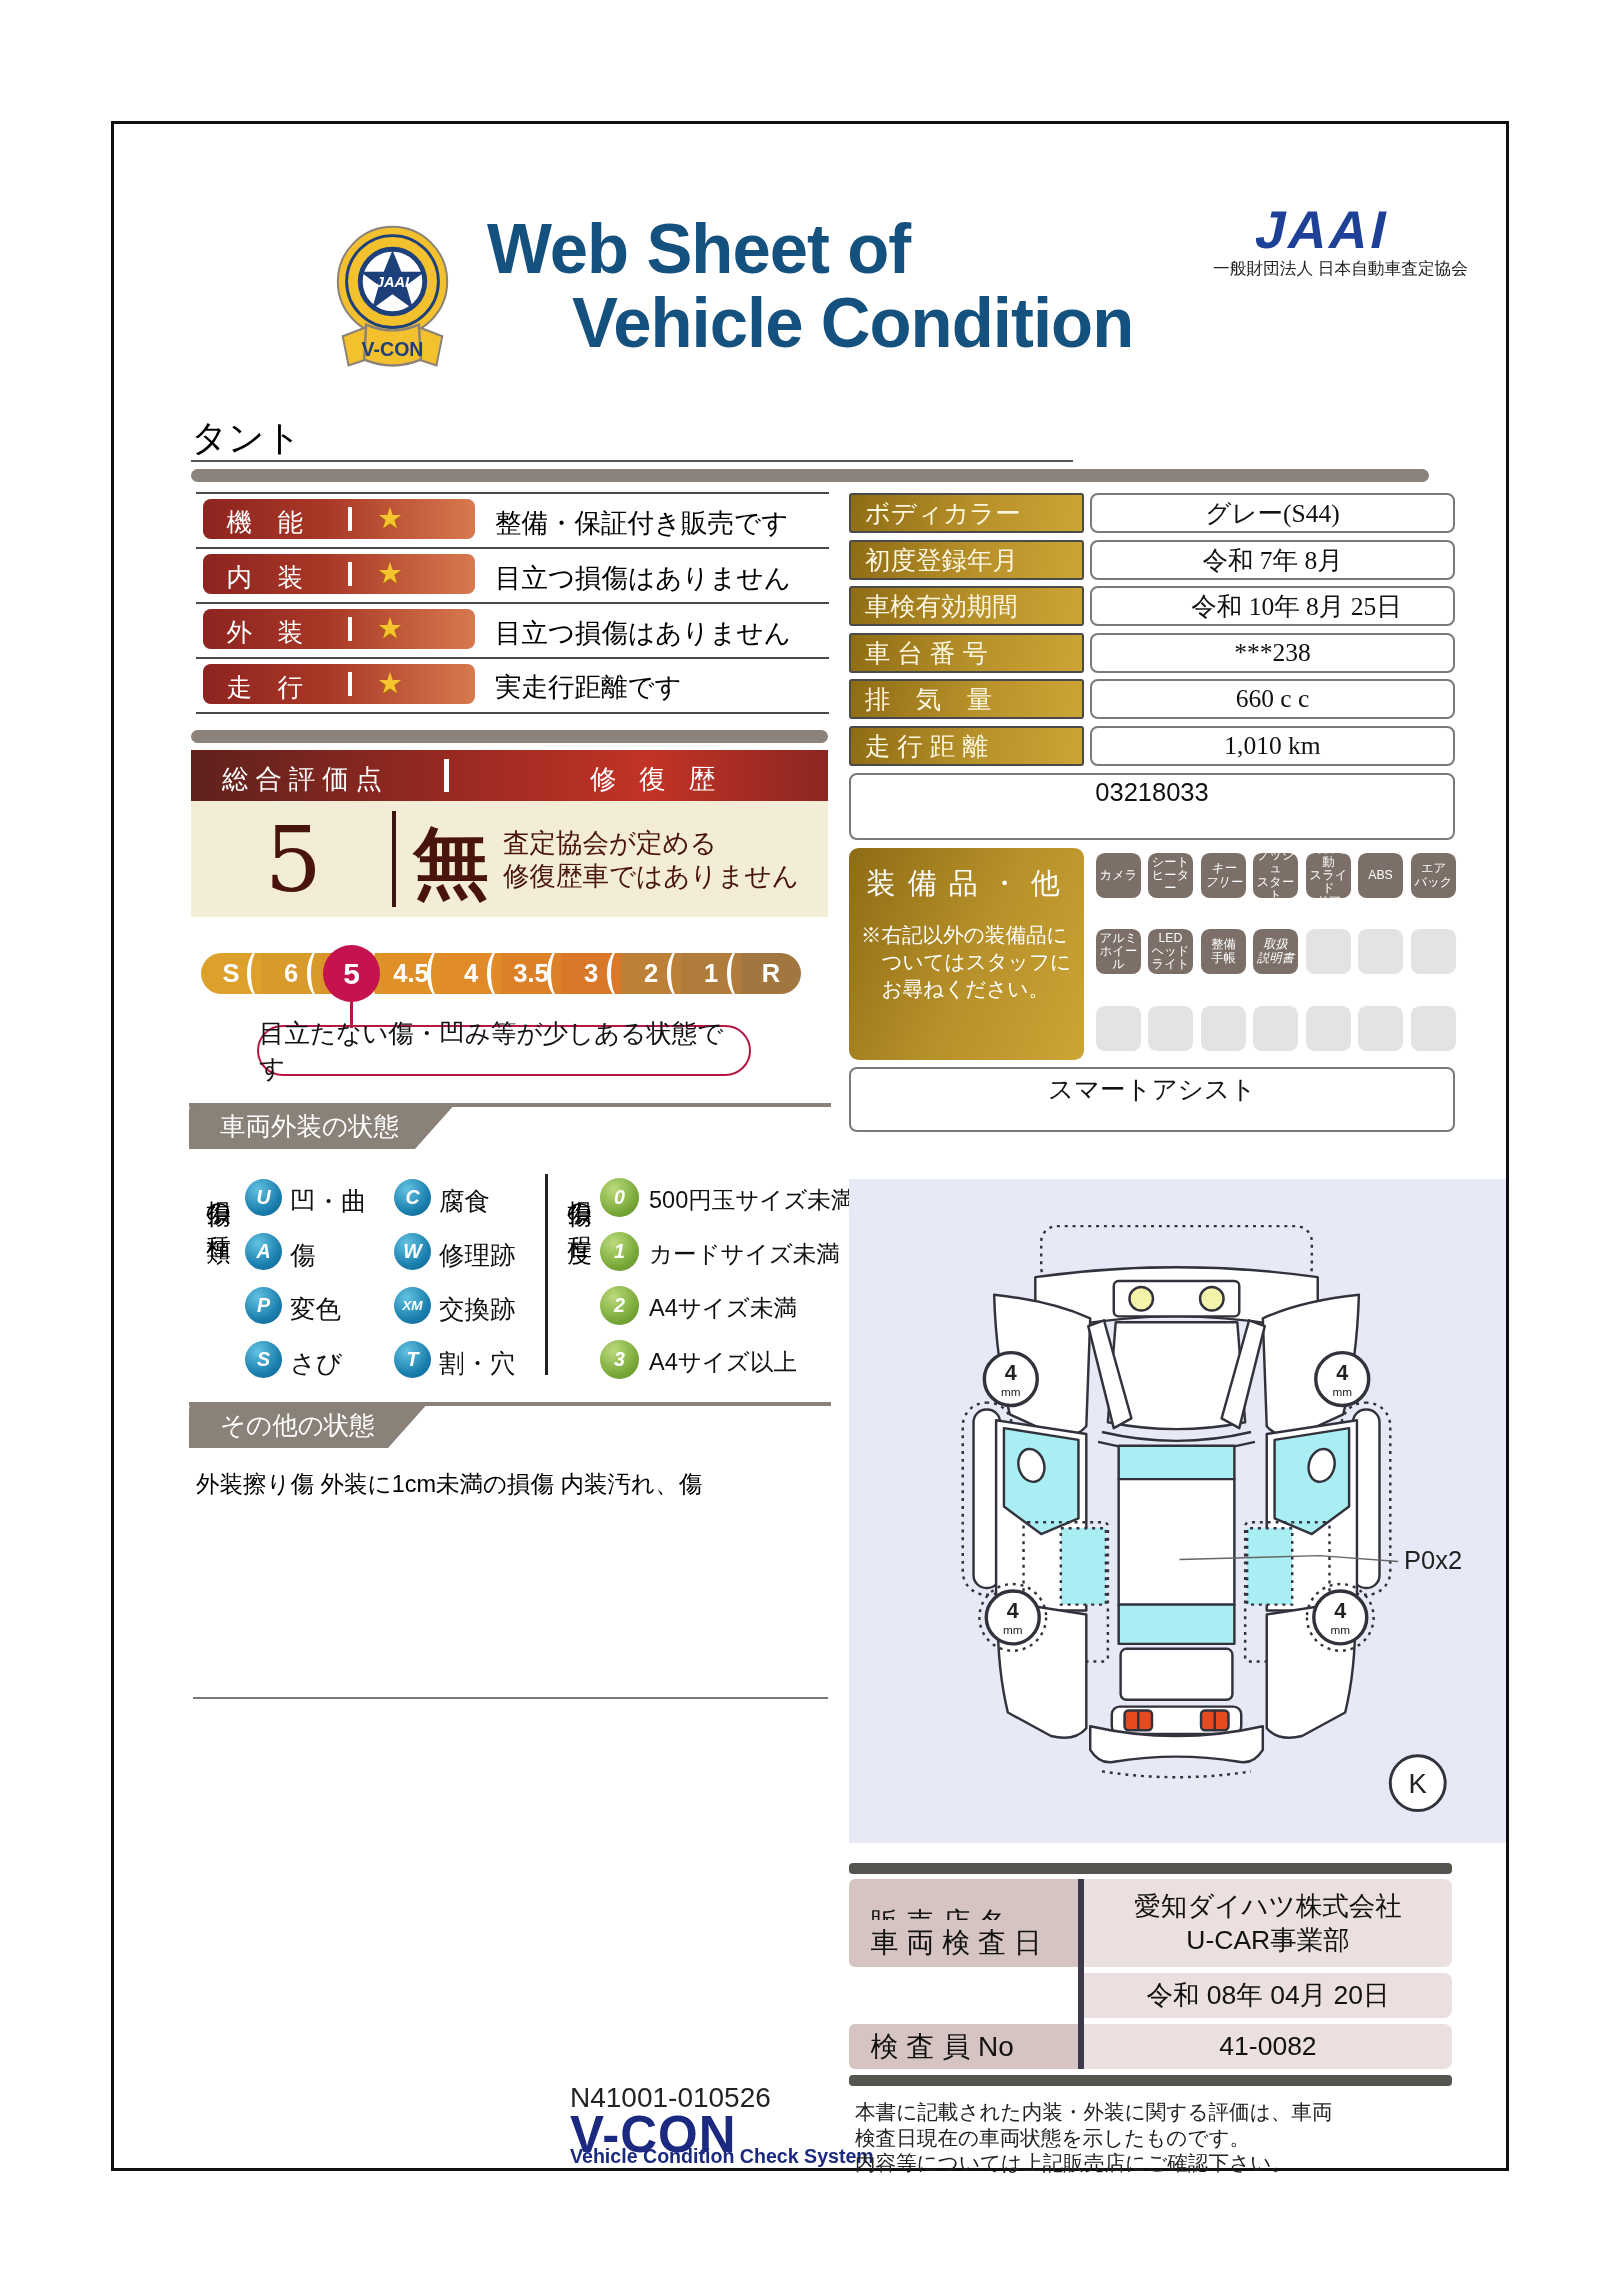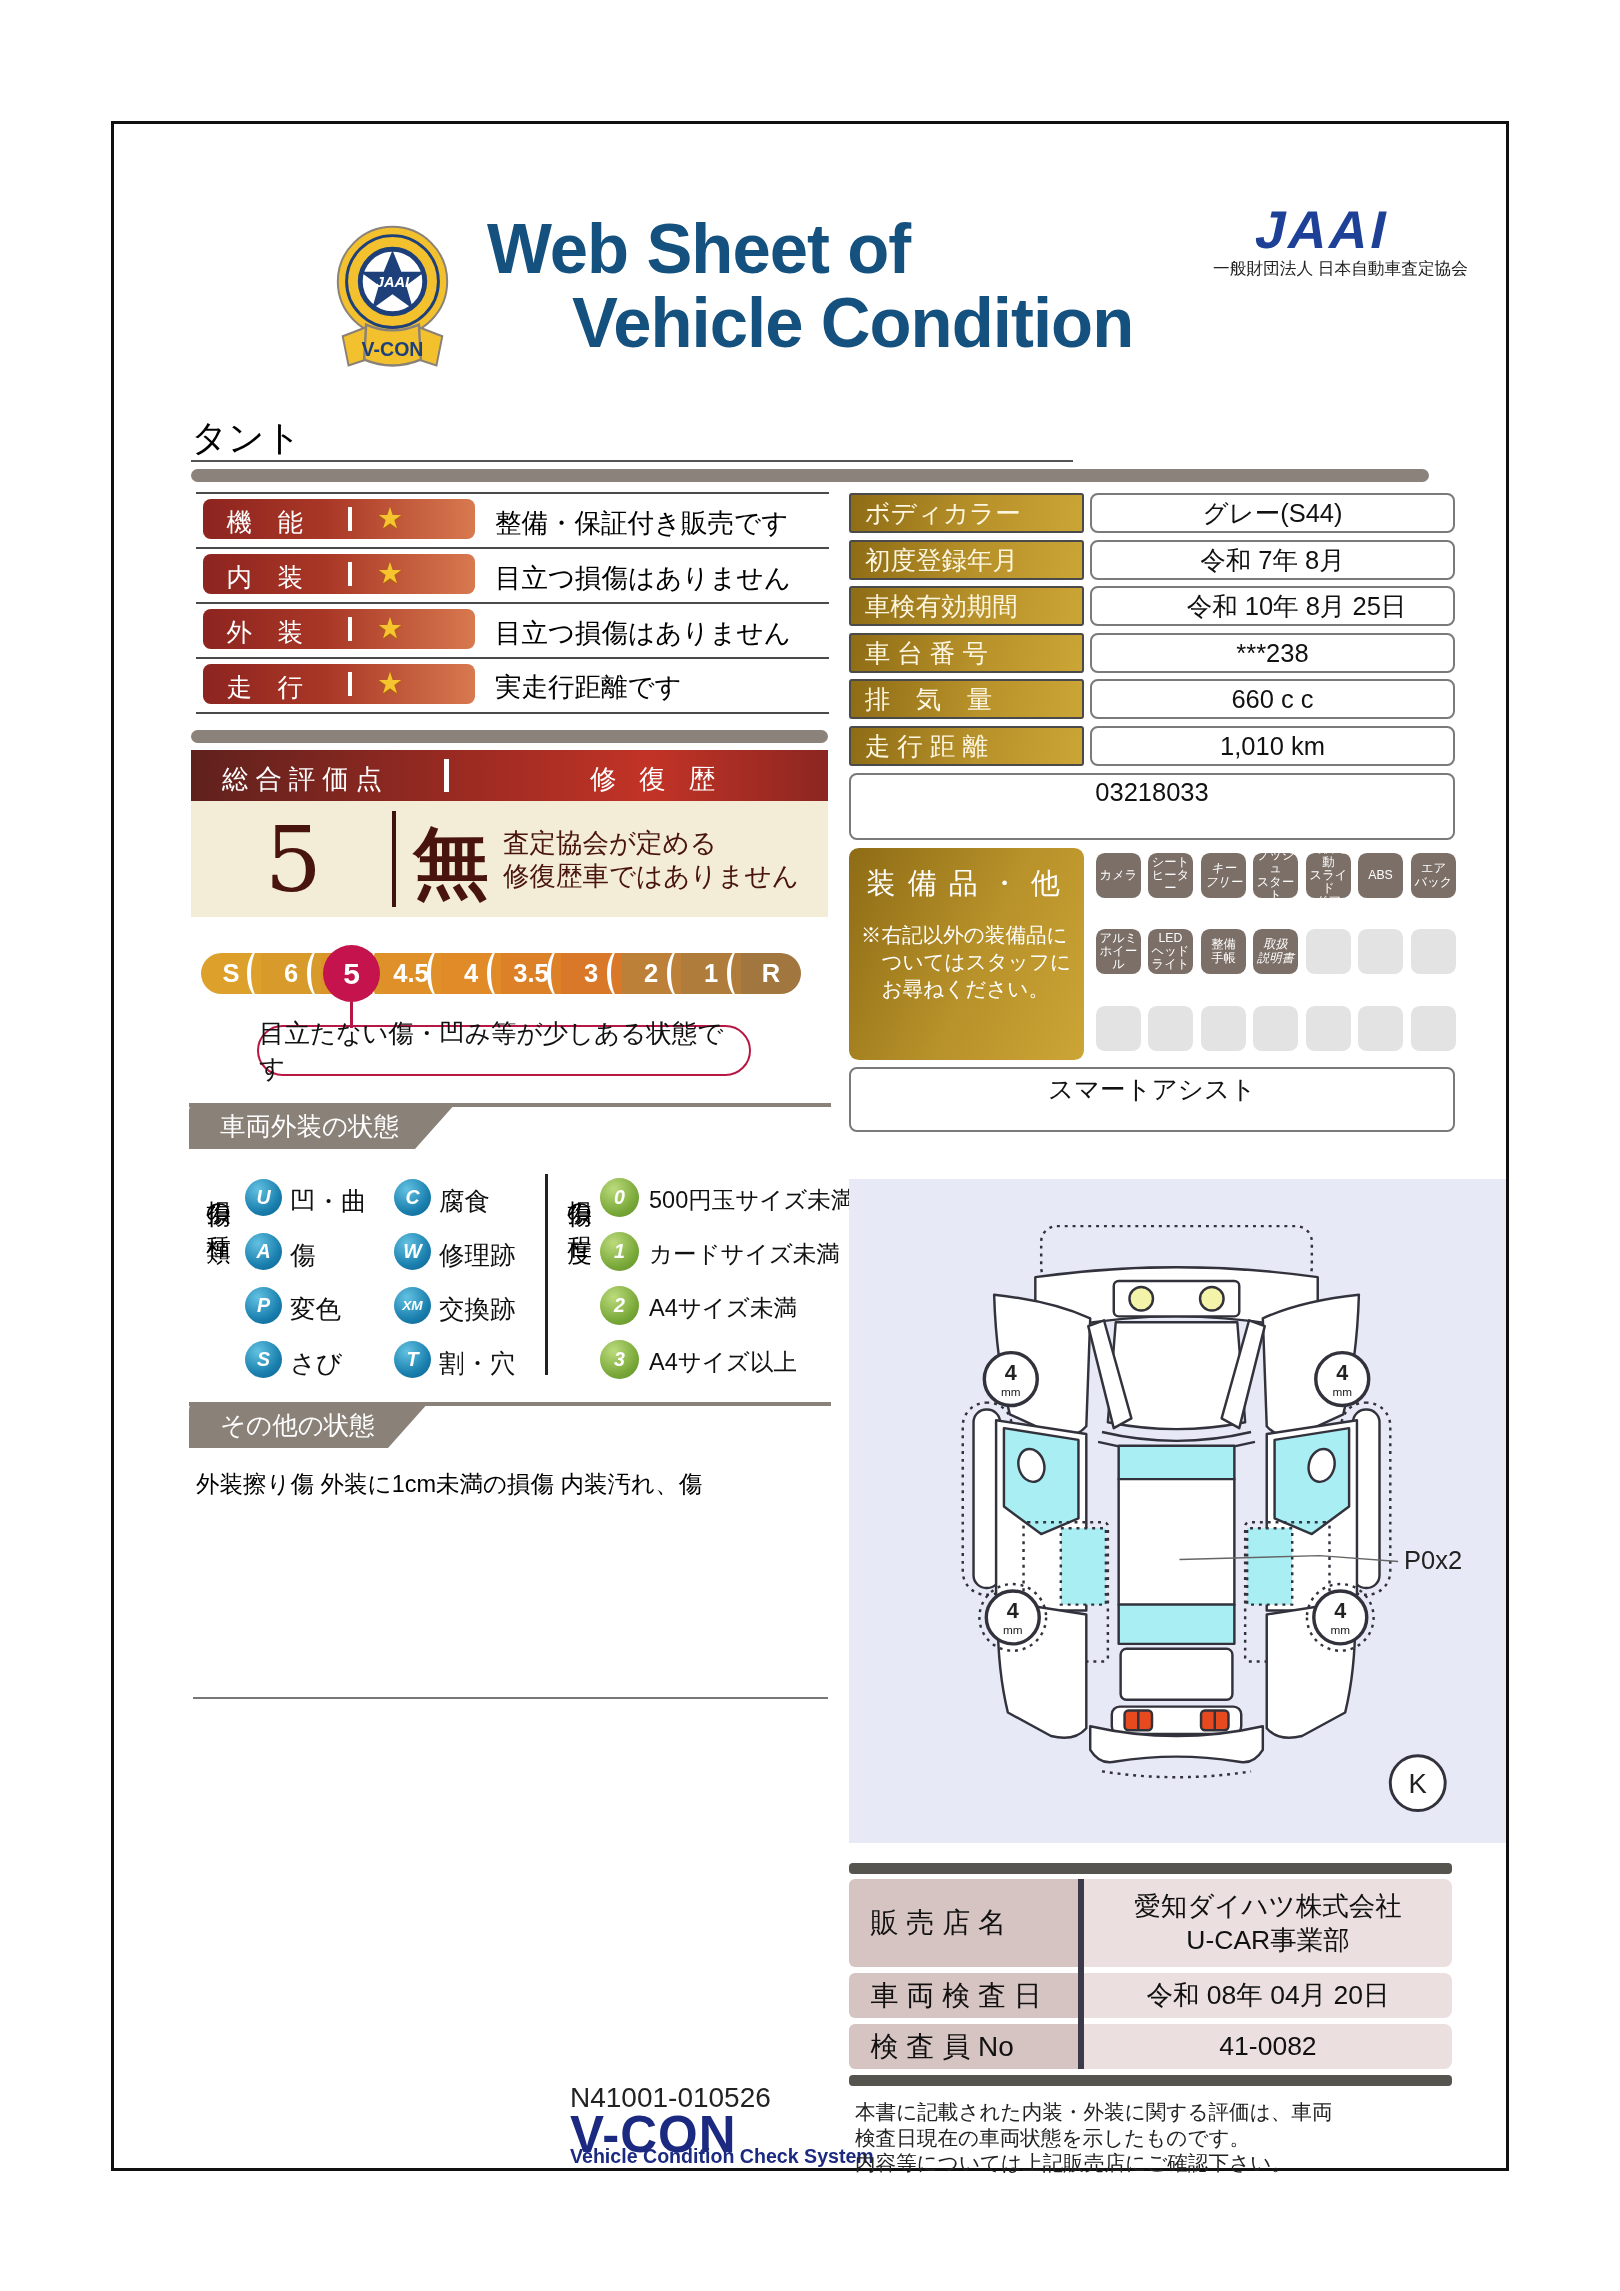--- a/index.html
+++ b/index.html
@@ -39,21 +39,21 @@
   .scale{position:absolute;left:201px;top:953px;width:600px;height:41px;border-radius:20.6px;overflow:hidden;display:flex;}
   .seg{flex:1;position:relative;display:flex;align-items:center;justify-content:center;}
   .seg span{color:#fff;font-size:25.5px;font-weight:bold;z-index:2;}
   .seg + .seg::before{content:"";position:absolute;left:-13.7px;top:-3.9px;width:25.5px;height:49px;border-radius:50%;border-left:4.9px solid #fff;box-sizing:border-box;}
   .sel-circle{position:absolute;left:323px;top:945px;width:57px;height:57px;border-radius:50%;background:#c4134d;color:#fff;font-size:30px;font-weight:bold;display:flex;align-items:center;justify-content:center;z-index:3;}
   .sel-line{position:absolute;left:350px;top:1002px;width:2.9px;height:25.5px;background:#b61843;z-index:2;}
   .callout{position:absolute;left:257px;top:1025px;width:490px;height:47px;border:2.9px solid #b61843;border-radius:26.5px;background:#fff;display:flex;align-items:center;justify-content:center;font-size:25.5px;color:#111;}
 
   
   .d-label{position:absolute;left:849px;width:235px;height:40px;background:linear-gradient(100deg,#8e6c15,#b8922a 55%,#cba535);border:2px solid #4a4a4a;border-radius:2.9px;color:#fdf6e0;font-size:25.5px;display:flex;align-items:center;padding-left:13.7px;box-sizing:border-box;}
-  .d-value{position:absolute;left:1090px;width:365px;height:40px;background:#fff;border:2px solid #7a7a7a;border-radius:7.8px;font-size:25.5px;display:flex;align-items:center;justify-content:center;box-sizing:border-box;}
+  .d-value{position:absolute;left:1090px;width:365px;height:40px;background:#fff;border:2px solid #7a7a7a;border-radius:7.8px;font-size:25.5px;display:flex;align-items:center;justify-content:center;box-sizing:border-box;font-family:Liberation Serif, serif;}
   .wbox{position:absolute;left:849px;width:606px;background:#fff;border:2px solid #7a7a7a;border-radius:7.8px;text-align:center;font-size:25.5px;box-sizing:border-box;padding-top:2.9px;}
 
   
   .eq-panel{position:absolute;left:849px;top:848px;width:235px;height:212px;border-radius:9.8px;background:linear-gradient(115deg,#8e6c15,#b8922a 55%,#cba535);}
   .eq-title{position:absolute;left:17.6px;top:15.7px;font-size:29px;color:#fff;letter-spacing:2px;}
   .eq-note{position:absolute;left:11.8px;top:74px;font-size:20.6px;line-height:1.3;color:#fff;white-space:pre-line;}
   .eq-grid{position:absolute;left:1096px;top:853px;width:359px;height:202px;}
   .eq-badge{position:absolute;width:45px;height:45px;border-radius:8.8px;background:#e3e3e3;display:flex;align-items:center;justify-content:center;text-align:center;font-size:12.3px;line-height:1.08;color:#fff;white-space:pre-line;}
   .eq-badge.filled{background:#7b6f68;}
 
@@ -365,21 +365,21 @@
     <polyline points="337,388 480,384 560,390" fill="none" stroke="#666" stroke-width="1.5"></polyline>
     <text x="566" y="398" font-size="26" fill="#222" font-family="Liberation Sans, sans-serif">P0x2</text>
     <circle cx="580" cy="616" r="28" fill="#fff" stroke="#32323c" stroke-width="3"></circle>
     <text x="580" y="626" font-size="28" fill="#222" text-anchor="middle" font-family="Liberation Sans, sans-serif">K</text>
   </svg>
 
   <div class="dbar" style="top:1863px;"></div>
   <div class="dl-label" style="top:1879px;height:88px;">販 売 店 名</div>
   <div class="dl-value" style="top:1879px;height:88px;">愛知ダイハツ株式会社
 U-CAR事業部</div>
-  <div class="dl-label" style="top:1973px;height:45px;">車 両 検 査 日</div>
+  <div class="dl-label" style="top:1920px;height:45px;">車 両 検 査 日</div>
   <div class="dl-value" style="top:1973px;height:45px;">令和 08年 04月 20日</div>
   <div class="dl-label" style="top:2024px;height:45px;">検 査 員 No</div>
   <div class="dl-value" style="top:2024px;height:45px;">41-0082</div>
   <div class="dl-div"></div>
   <div class="dbar" style="top:2075px;"></div>
 
   <div class="f-code">N41001-010526</div>
   <div class="f-logo">V-CON</div>
   <div class="f-sub">Vehicle Condition Check System</div>
   <div class="f-disc">本書に記載された内装・外装に関する評価は、車両

